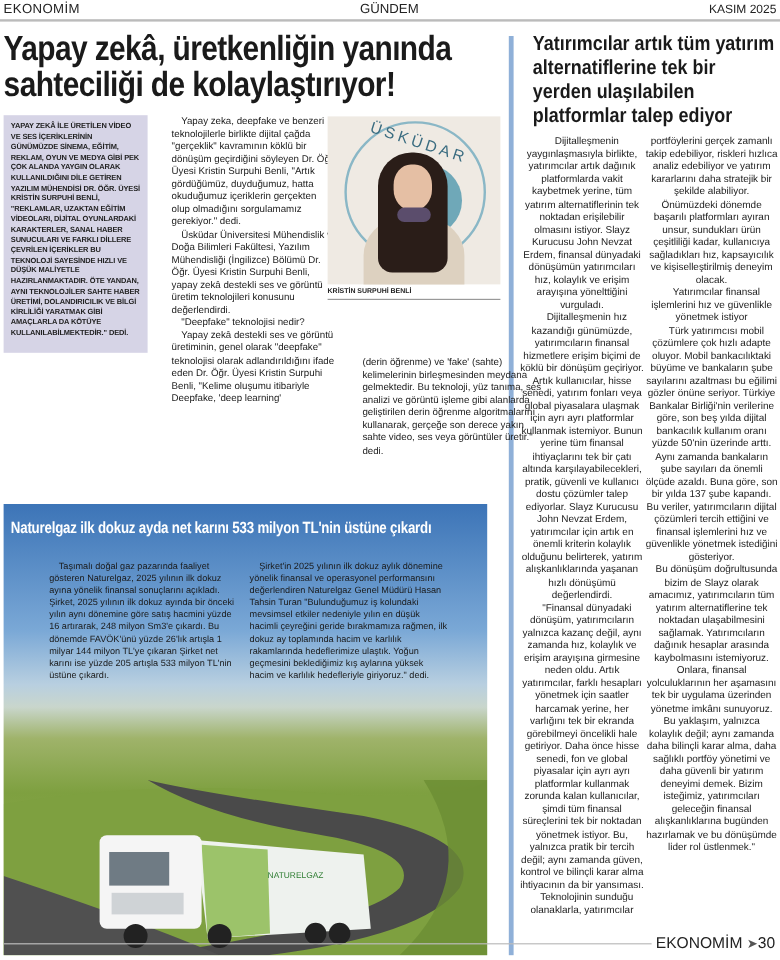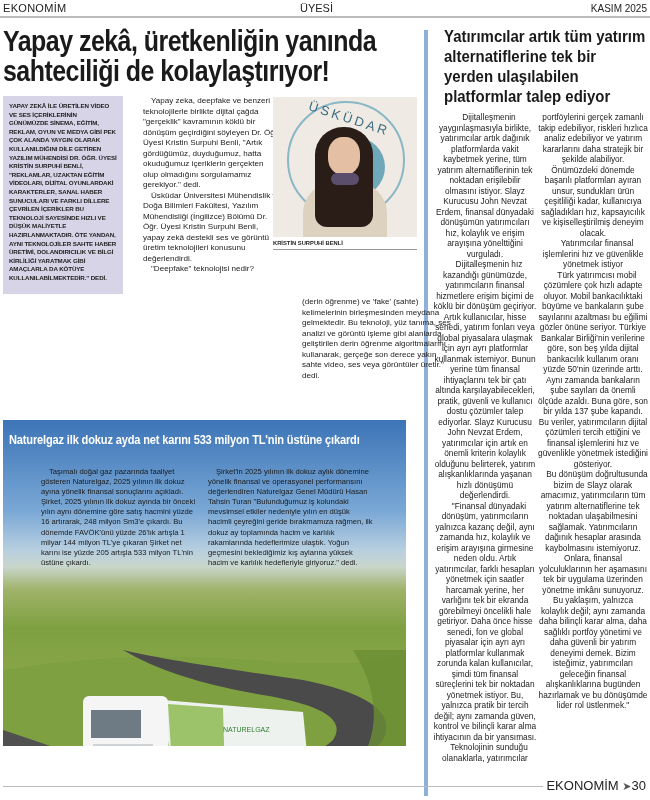--- a/index.html
+++ b/index.html
@@ -33,61 +33,62 @@
   .photo .face { position: absolute; left: 55px; top: 40px; width: 32px; height: 38px; background: #e5bfa4; border-radius: 45%; }
   .photo .body { position: absolute; left: 30px; top: 86px; width: 84px; height: 60px; background: #ddd1c0; border-radius: 30px 30px 0 0; }
   .photo .scarf { position: absolute; left: 58px; top: 76px; width: 28px; height: 12px; background: #5b4d6c; border-radius: 6px; }
   .caption { position: absolute; left: 273px; top: 240px; width: 144px; font-family: "Liberation Sans", sans-serif; font-weight: bold; font-size: 5.8px; border-bottom: 1px solid #999; padding-bottom: 3px; }
 
   .rcol { position: absolute; font-family: "Liberation Sans", sans-serif; font-size: 8.3px; line-height: 10.5px; color: #222; }
   .rcol p { text-indent: 8px; text-align: center; }
   .rcolA { left: 433px; top: 112px; width: 104px; }
   .rcolB { left: 538px; top: 112px; width: 110px; }
 
-  .box { position: absolute; left: 3px; top: 420px; width: 403px; height: 326px; overflow: hidden;
+  .box { position: absolute; left: 3px; top: 420px; width: 403px; height: 376px; overflow: hidden;
     background: linear-gradient(to bottom, #3c74b7 0%, #7aa8d6 28%, #b8cfe0 40%, #c9d6cc 45%, #9fb36a 52%, #7ea040 64%, #8aa64a 80%, #6f8f3a 100%); }
   .box .title { position: absolute; left: 6px; top: 12px; width: 400px; font-family: "Liberation Sans", sans-serif; font-weight: bold; font-size: 13.5px; color: #fff; transform: scaleX(0.82); transform-origin: left top; width: 480px; letter-spacing: -0.2px; }
   .box .bc { position: absolute; font-family: "Liberation Sans", sans-serif; font-size: 7.6px; line-height: 10.1px; color: #1a1a1a; }
   .box .bc p { text-indent: 8px; }
   .bc1 { left: 38px; top: 47px; width: 160px; }
   .bc2 { left: 205px; top: 47px; width: 165px; }
   .road { position: absolute; left: 0; top: 230px; width: 403px; height: 146px; }
   .truck { position: absolute; }
 
   .footer { position: absolute; left: 0; top: 786px; width: 650px; height: 14px; }
   .footer .rule { position: absolute; left: 3px; top: 0; width: 540px; height: 1px; background: #bbb; }
   .footer .brand { position: absolute; right: 4px; top: -8px; font-family: "Liberation Sans", sans-serif; font-size: 13px; color: #222; }
   .footer .arrow { color: #555; font-size: 11px; }
 </style>
 </head>
 <body>
 
 <div class="header">
   <span class="l">EKONOMİM</span>
-  <span class="c">ÜYESİ</span>
+  <span class="c">GÜNDEM</span>
   <span class="r">KASIM 2025</span>
 </div>
 
 <div class="h1">
   <div>Yapay zekâ, üretkenliğin yanında</div>
   <div>sahteciliği de kolaylaştırıyor!</div>
 </div>
 
 <div class="vdivider"></div>
 
 <div class="h2">Yatırımcılar artık tüm yatırım alternatiflerine tek bir yerden ulaşılabilen platformlar talep ediyor</div>
 
 <div class="spot">
   <p>YAPAY ZEKÂ İLE ÜRETİLEN VİDEO VE SES İÇERİKLERİNİN GÜNÜMÜZDE SİNEMA, EĞİTİM, REKLAM, OYUN VE MEDYA GİBİ PEK ÇOK ALANDA YAYGIN OLARAK KULLANILDIĞINI DİLE GETİREN YAZILIM MÜHENDİSİ DR. ÖĞR. ÜYESİ KRİSTİN SURPUHİ BENLİ, "REKLAMLAR, UZAKTAN EĞİTİM VİDEOLARI, DİJİTAL OYUNLARDAKİ KARAKTERLER, SANAL HABER SUNUCULARI VE FARKLI DİLLERE ÇEVRİLEN İÇERİKLER BU TEKNOLOJİ SAYESİNDE HIZLI VE DÜŞÜK MALİYETLE HAZIRLANMAKTADIR. ÖTE YANDAN, AYNI TEKNOLOJİLER SAHTE HABER ÜRETİMİ, DOLANDIRICILIK VE BİLGİ KİRLİLİĞİ YARATMAK GİBİ AMAÇLARLA DA KÖTÜYE KULLANILABİLMEKTEDİR." DEDİ.</p>
 </div>
 
 <div class="col col1">
   <p>Yapay zeka, deepfake ve benzeri teknolojilerle birlikte dijital çağda "gerçeklik" kavramının köklü bir dönüşüm geçirdiğini söyleyen Dr. Öğr. Üyesi Kristin Surpuhi Benli, "Artık gördüğümüz, duyduğumuz, hatta okuduğumuz içeriklerin gerçekten olup olmadığını sorgulamamız gerekiyor." dedi.</p>
   <p>Üsküdar Üniversitesi Mühendislik ve Doğa Bilimleri Fakültesi, Yazılım Mühendisliği (İngilizce) Bölümü Dr. Öğr. Üyesi Kristin Surpuhi Benli, yapay zekâ destekli ses ve görüntü üretim teknolojileri konusunu değerlendirdi.</p>
   <p>"Deepfake" teknolojisi nedir?</p>
+  <p>Yapay zekâ destekli ses ve görüntü üretiminin, genel olarak "deepfake" teknolojisi olarak adlandırıldığını ifade eden Dr. Öğr. Üyesi Kristin Surpuhi Benli, "Kelime oluşumu itibariyle Deepfake, 'deep learning'</p>
 </div>
 
 <div class="photo">
   <div class="ring"></div>
   <div class="sun"></div>
   <div class="logo-text">ÜSKÜDAR</div>
   <div class="body"></div>
   <div class="hair"></div>
   <div class="face"></div>
   <div class="scarf"></div>

